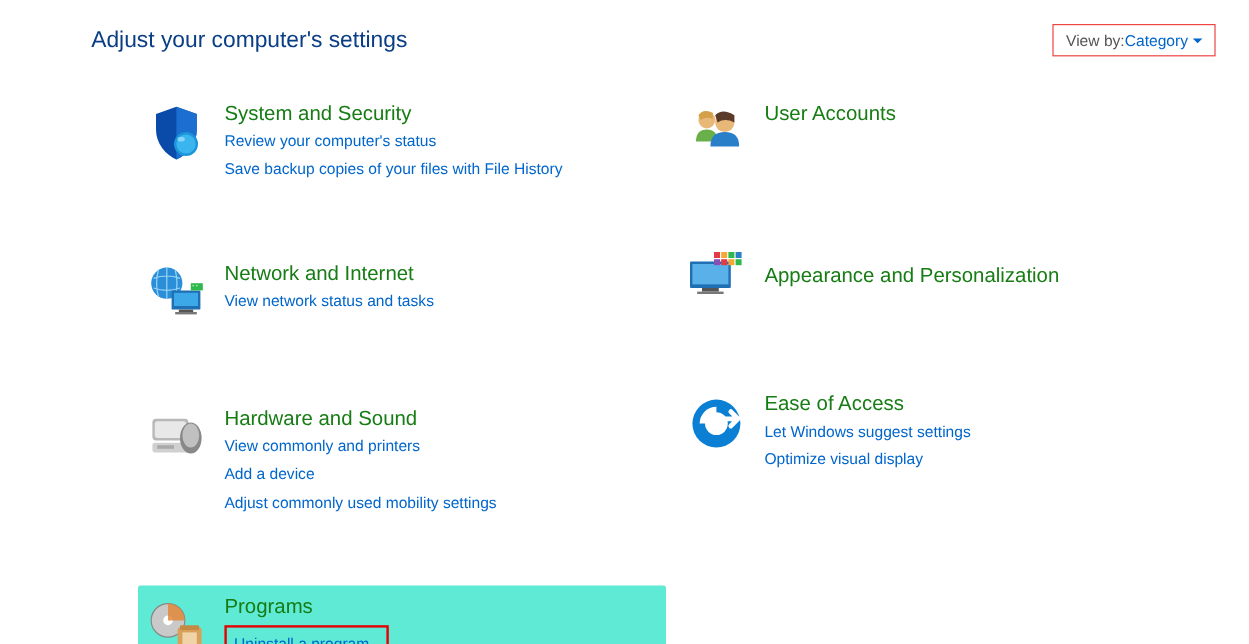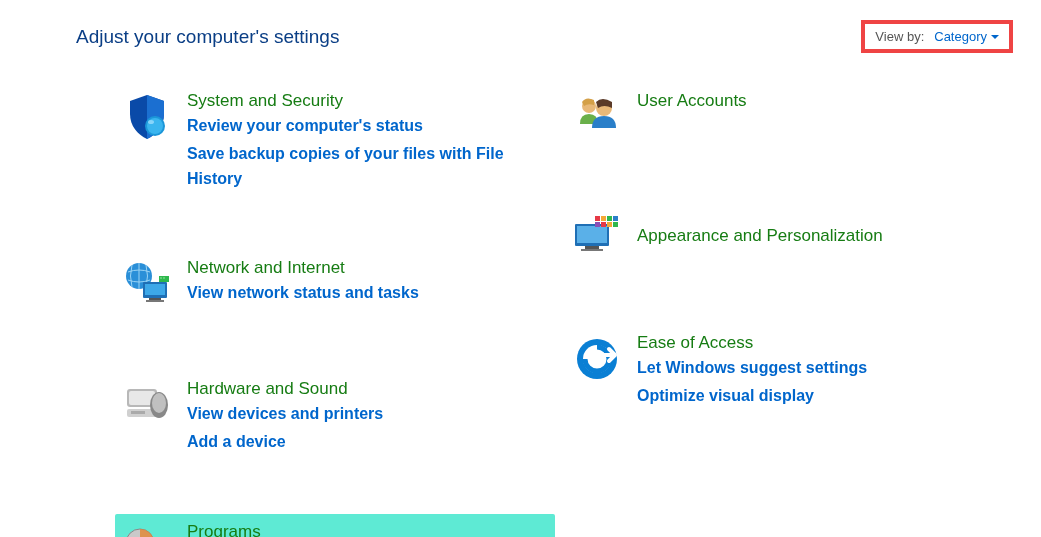--- a/index.html
+++ b/index.html
@@ -18,25 +18,24 @@
       justify-content: space-between;
       align-items: center;
       padding: 20px 28px 10px 76px;
     }
     .header-title {
       color: #0a3e85;
       font-size: 19px;
       font-weight: normal;
     }
     .view-by-box {
-      border: 4px solid #ef4444;
+      border: 1px solid #ef4444;
       padding: 5px 10px;
       display: flex;
       align-items: center;
-      gap: 10px;
     }
     .view-by-label { color: #555; font-size: 13px; }
     .view-by-value {
       color: #0066cc;
       font-size: 13px;
       cursor: pointer;
       display: flex;
       align-items: center;
       gap: 4px;
     }
@@ -73,24 +72,23 @@
       justify-content: center;
     }
     .cat-body { display: flex; flex-direction: column; gap: 3px; padding-top: 2px; }
     .cat-title {
       color: #167c13;
       font-size: 17px;
       cursor: pointer;
     }
     .cat-link {
       color: #0066cc;
-      font-size: 16px;
+      font-size: 13px;
       cursor: pointer;
       line-height: 1.55;
-      font-weight: bold;
     }
     .link-highlight-box {
       display: inline-block;
       border: 2px solid #e60000;
       padding: 4px 14px 6px 6px;
       margin-top: 2px;
     }
     .link-highlight-box .cat-link { text-decoration: underline; }
     .shield-mini {
       display: inline-block;
@@ -158,22 +156,23 @@
           <rect x="6" y="10" width="30" height="18" rx="3" fill="#b8b8b8"></rect>
           <rect x="8" y="12" width="26" height="14" rx="2" fill="#e8e8e8"></rect>
           <rect x="6" y="30" width="30" height="8" rx="2" fill="#d0d0d0"></rect>
           <rect x="10" y="32" width="14" height="3" fill="#aaa"></rect>
           <ellipse cx="38" cy="26" rx="9" ry="13" fill="#888"></ellipse>
           <ellipse cx="38" cy="24" rx="7" ry="10" fill="#c0c0c0"></ellipse>
         </svg>
       </div>
       <div class="cat-body">
         <div class="cat-title">Hardware and Sound</div>
-        <a class="cat-link">View devices and printers</a>
+        <a class="cat-link">View commonly and printers</a>
         <a class="cat-link">Add a device</a>
+        <a class="cat-link">Adjust commonly used mobility settings</a>
       </div>
     </div>
 
     <div class="category highlighted">
       <div class="icon-slot">
         <svg width="50" height="50" viewBox="0 0 50 50">
           <circle cx="18" cy="20" r="14" fill="#c9c9c9"></circle>
           <circle cx="18" cy="20" r="14" fill="none" stroke="#888" stroke-width="1"></circle>
           <circle cx="18" cy="20" r="4" fill="#fff"></circle>
           <path d="M18 6 A14 14 0 0 1 32 20 L18 20 Z" fill="#e08a3a" opacity="0.85"></path>

